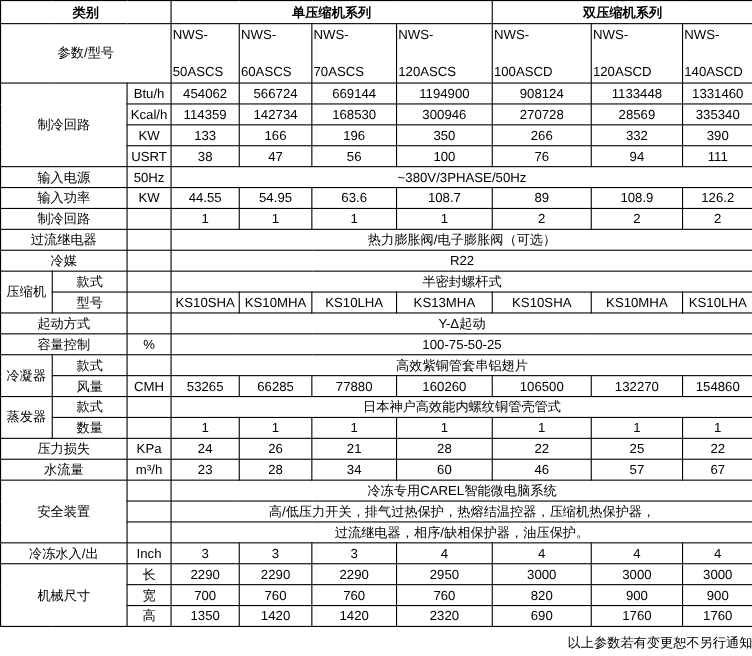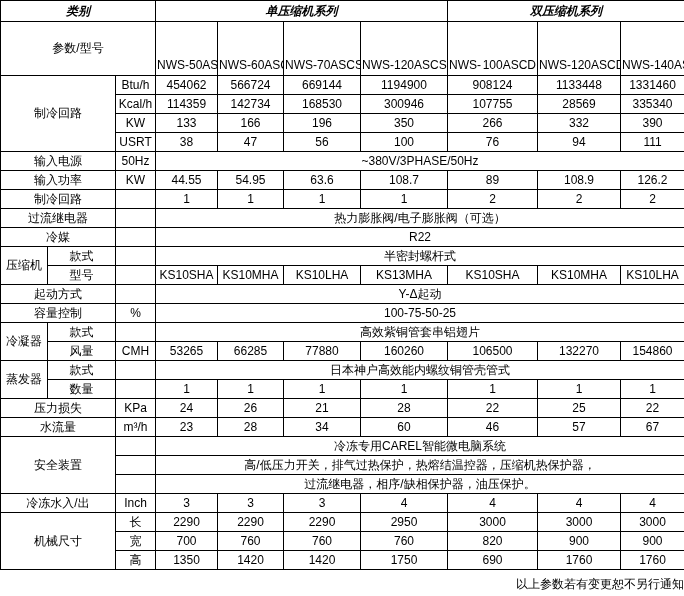--- a/index.html
+++ b/index.html
@@ -11,26 +11,26 @@
   table.spec{
     border-collapse:collapse;table-layout:fixed;
     width:684px;
   }
   table.spec td{
     border:1px solid #000;
     text-align:center;vertical-align:middle;
     padding:0 1px;height:18px;line-height:1.05;
     overflow:hidden;white-space:nowrap;
   }
-  tr.r-top td{height:20px;font-style:italic;}
+  tr.r-top td{height:20px;}
   tr.r-models td{height:53px;}
   .bold{font-weight:bold;}
   .model-cell{
-    display:flex;justify-content:space-between;
-    align-items:flex-end;height:47px;padding:3px 0;
+    display:flex;flex-direction:column;justify-content:space-between;
+    align-items:flex-start;height:47px;padding:3px 0;
   }
   .footer-note{
     margin:6px 0 0 8px;text-align:right;
   }
 </style>
 </head>
 <body>
 
 <table class="spec">
   <colgroup>
@@ -110,21 +110,21 @@
     <td>1133448</td>
     <td>1331460</td>
   </tr>
 
   <tr>
     <td>Kcal/h</td>
     <td>114359</td>
     <td>142734</td>
     <td>168530</td>
     <td>300946</td>
-    <td>107755</td>
+    <td>270728</td>
     <td>28569</td>
     <td>335340</td>
   </tr>
 
   <tr>
     <td>KW</td>
     <td>133</td>
     <td>166</td>
     <td>196</td>
     <td>350</td>
@@ -326,21 +326,21 @@
     <td>820</td>
     <td>900</td>
     <td>900</td>
   </tr>
 
   <tr>
     <td>高</td>
     <td>1350</td>
     <td>1420</td>
     <td>1420</td>
-    <td>1750</td>
+    <td>2320</td>
     <td>690</td>
     <td>1760</td>
     <td>1760</td>
   </tr>
 </tbody>
   </table>
 
 <div class="footer-note">以上参数若有变更恕不另行通知</div>
 
 </body></html>

